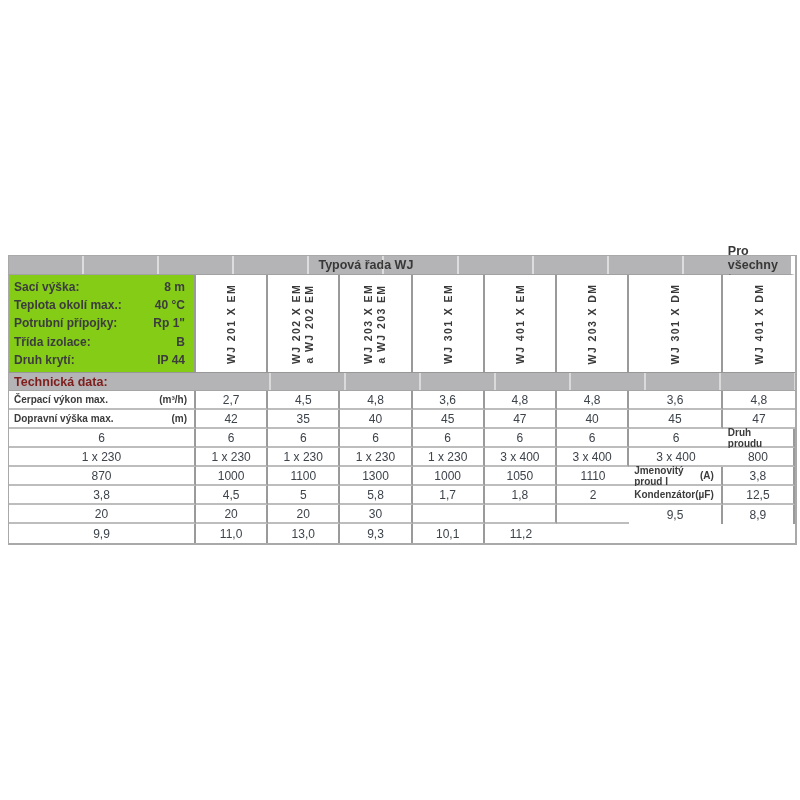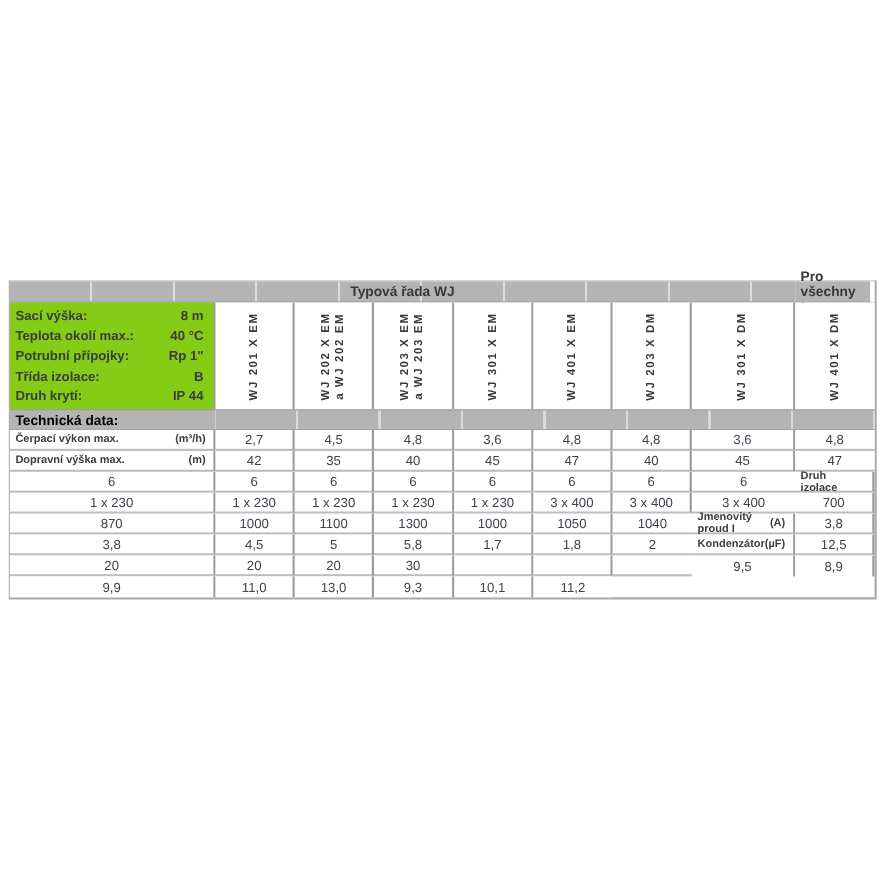--- a/index.html
+++ b/index.html
@@ -39,21 +39,21 @@
   .colhead{position:relative;background:#fff;border-right:2px solid #9a9a9a;}
   .colhead.lastcol{border-right:none;}
   .vwrap{
     position:absolute;top:50%;left:50%;
     transform:translate(-50%,-50%) rotate(-90deg);
     font-weight:bold;font-size:10.5px;letter-spacing:1.4px;
     line-height:13px;white-space:nowrap;text-align:center;color:#3a3a3a;
   }
 
   .secbar{background:#b4b4b6;border-top:1px solid #979797;border-bottom:1px solid #a5a5a5;
-    display:flex;align-items:center;font-weight:bold;font-size:12.5px;color:#000000;}
+    display:flex;align-items:center;font-weight:bold;font-size:12.5px;color:#7f1d1d;}
   .secbar-left{padding-left:5px;}
   .secbar-right{
     background-image:repeating-linear-gradient(to right,
       transparent 0,transparent 73px,
       rgba(255,255,255,0.5) 73px,rgba(255,255,255,0.5) 75px);
   }
 
   .rowlabel{
     display:flex;align-items:center;justify-content:space-between;
     padding:0 7px 0 5px;background:#fff;
@@ -167,39 +167,39 @@
       <div class="val lastcol">47</div>
       <div class="val">6</div>
       <div class="val">6</div>
       <div class="val">6</div>
       <div class="val">6</div>
       <div class="val">6</div>
       <div class="val">6</div>
       <div class="val">6</div>
       <div class="val lastcol">6</div>
       <div class="rowlabel">
-        <span class="lab">Druh izolace</span>
+        <span class="lab">Druh proudu</span>
         <span class="unit"></span>
       </div>
       <div class="val">1 x 230</div>
       <div class="val">1 x 230</div>
       <div class="val">1 x 230</div>
       <div class="val">1 x 230</div>
       <div class="val">1 x 230</div>
       <div class="val">3 x 400</div>
       <div class="val">3 x 400</div>
       <div class="val lastcol">3 x 400</div>
-      <div class="val">700</div>
+      <div class="val">800</div>
       <div class="val">870</div>
       <div class="val">1000</div>
       <div class="val">1100</div>
       <div class="val">1300</div>
       <div class="val">1000</div>
       <div class="val">1050</div>
-      <div class="val lastcol">1040</div>
+      <div class="val lastcol">1110</div>
       <div class="rowlabel">
         <span class="lab">Jmenovitý proud I</span>
         <span class="unit">(A)</span>
       </div>
       <div class="val">3,8</div>
       <div class="val">3,8</div>
       <div class="val">4,5</div>
       <div class="val">5</div>
       <div class="val">5,8</div>
       <div class="val">1,7</div>

